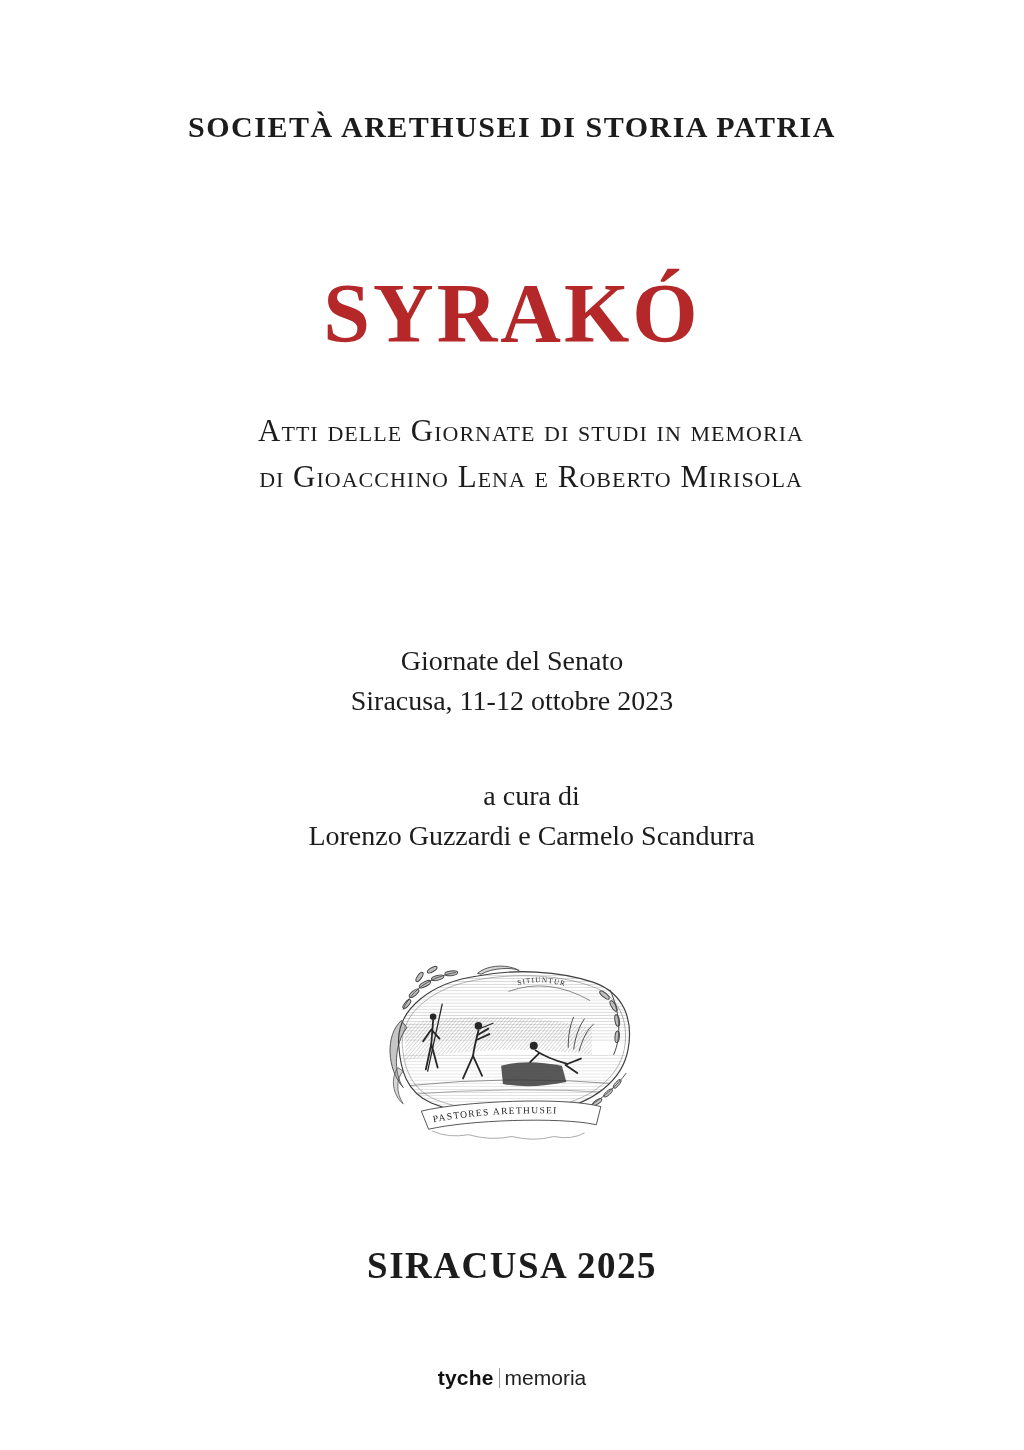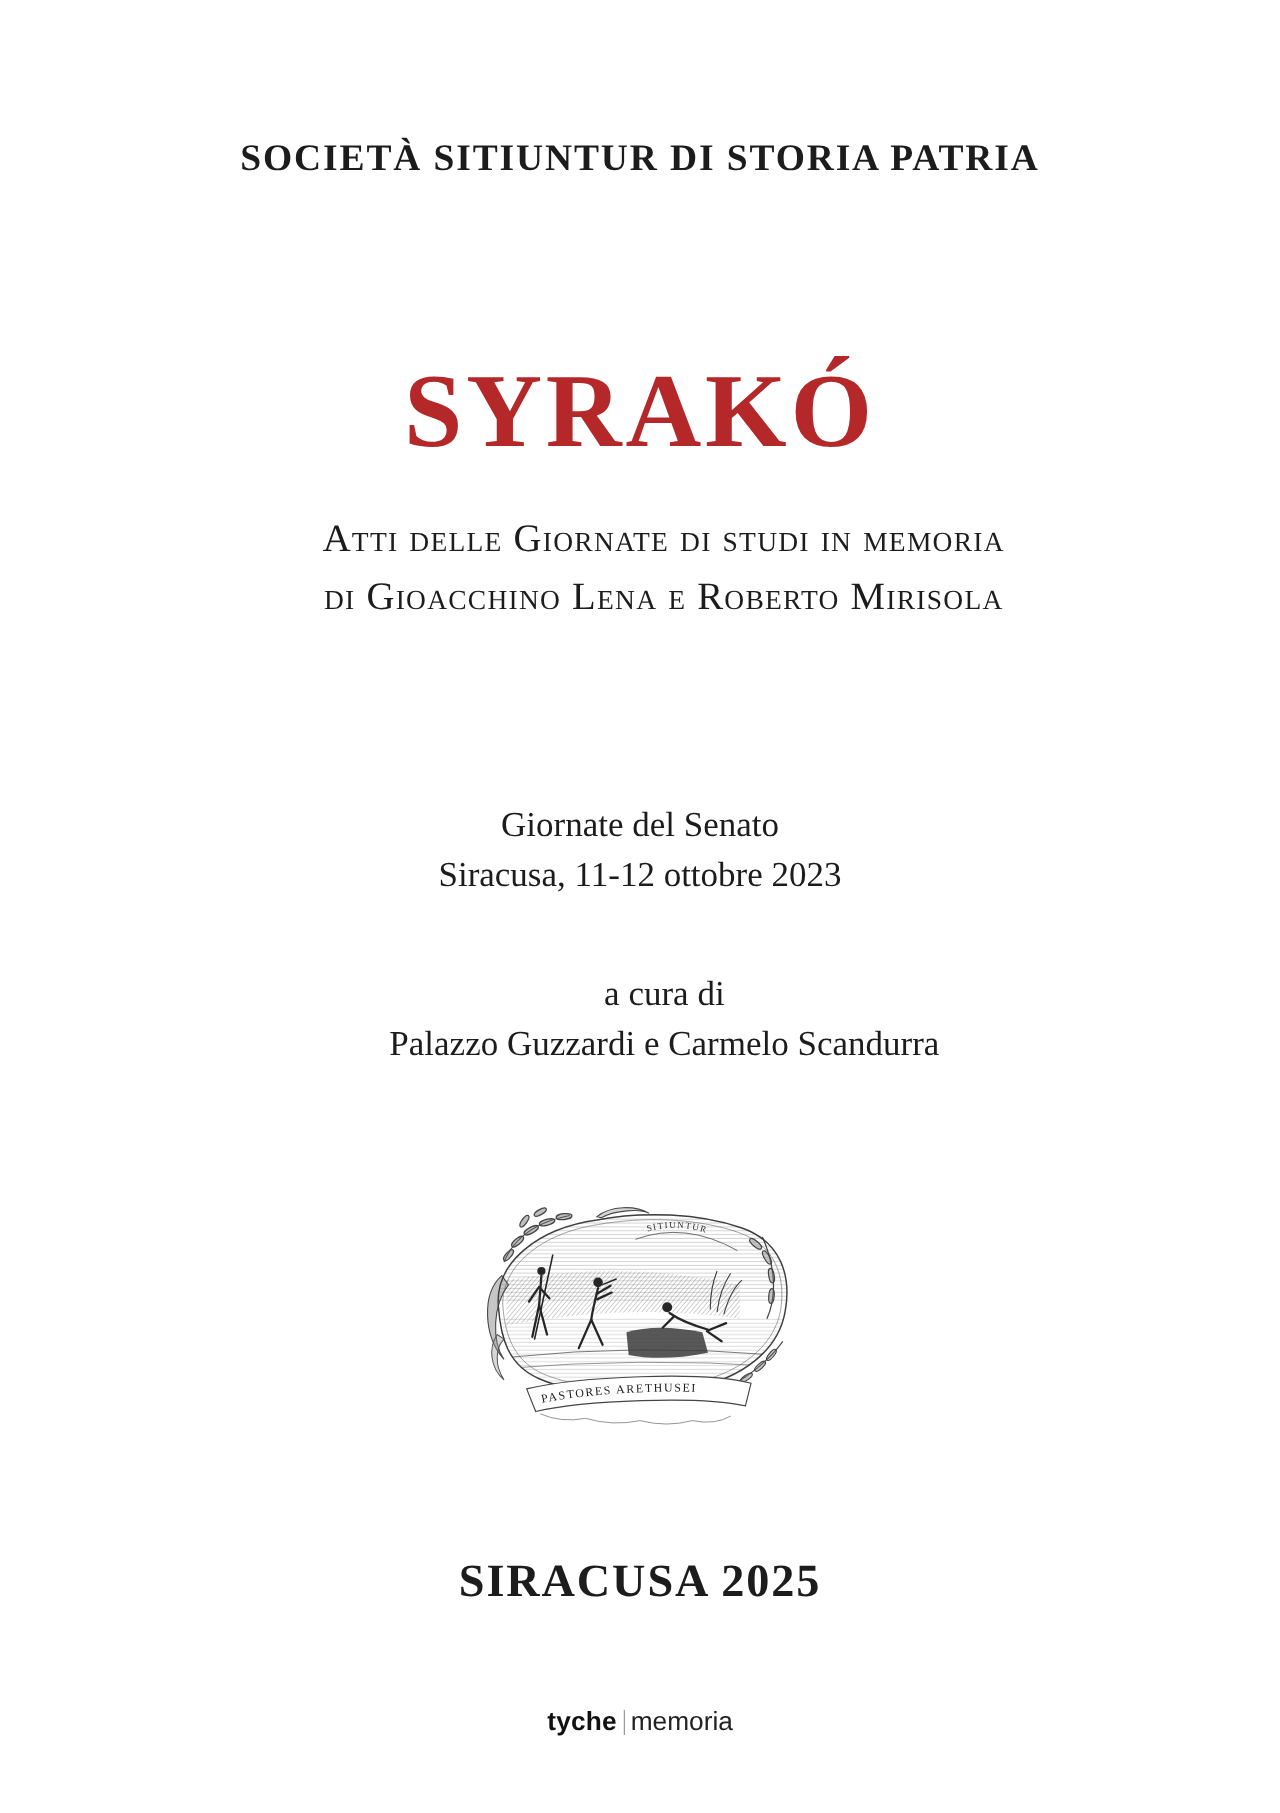--- a/index.html
+++ b/index.html
@@ -19,21 +19,21 @@
   .abs { position: absolute; left: 0; right: 0; text-align: center; }
 
   .society {
     top: 110px;
     font-size: 30px;
     letter-spacing: 1.5px;
     font-weight: 600;
     color: #1c1c1c;
   }
   .title {
-    top: 288px;
+    top: 272px;
     font-size: 84px;
     font-weight: bold;
     letter-spacing: 3px;
     color: #b4282a;
     line-height: 1;
   }
   .subtitle {
     top: 408px;
     font-size: 31px;
     line-height: 46px;
@@ -87,37 +87,37 @@
   }
   .publisher .suffix { font-weight: 400; color: #222; }
 
   svg text { font-family: "Liberation Serif", "DejaVu Serif", serif; }
 </style>
 </head>
 <body>
 
 <div class="page">
 
-  <div class="abs society">SOCIETÀ SITIUNTUR DI STORIA PATRIA</div>
+  <div class="abs society">SOCIETÀ ARETHUSEI DI STORIA PATRIA</div>
 
   <div class="abs title">SYRAKÓ</div>
 
   <div class="abs subtitle">
     <div>Atti delle Giornate di studi in memoria</div>
     <div>di Gioacchino Lena e Roberto Mirisola</div>
   </div>
 
   <div class="abs venue">
     <div>Giornate del Senato</div>
     <div>Siracusa, 11-12 ottobre 2023</div>
   </div>
 
   <div class="abs editors">
     <div>a cura di</div>
-    <div>Palazzo Guzzardi e Carmelo Scandurra</div>
+    <div>Lorenzo Guzzardi e Carmelo Scandurra</div>
   </div>
 
   <div class="emblem-wrap">
     <svg viewBox="0 0 300 210" width="272" height="192" xmlns="http://www.w3.org/2000/svg">
       <defs>
         <pattern id="hatchH" width="6" height="3.4" patternUnits="userSpaceOnUse">
           <line x1="0" y1="1.2" x2="6" y2="1.2" stroke="#8d8d8d" stroke-width="0.7"></line>
         </pattern>
         <pattern id="hatchD" width="3" height="3" patternUnits="userSpaceOnUse" patternTransform="rotate(40)">
           <line x1="0" y1="0" x2="0" y2="3" stroke="#4c4c4c" stroke-width="1"></line>

